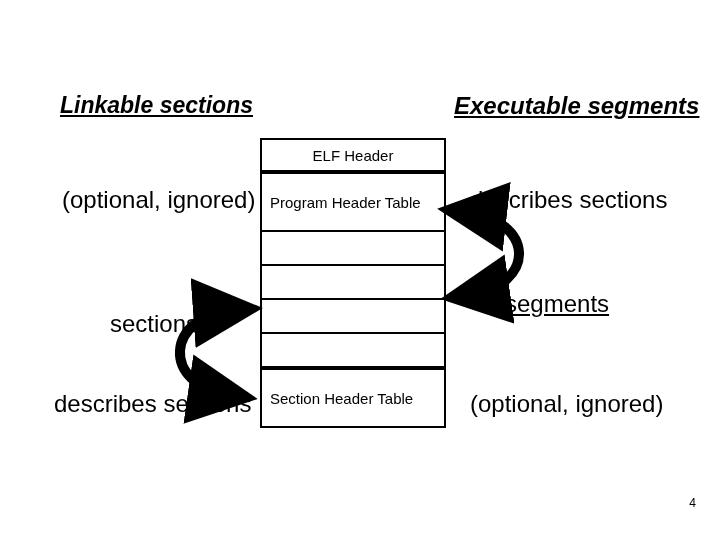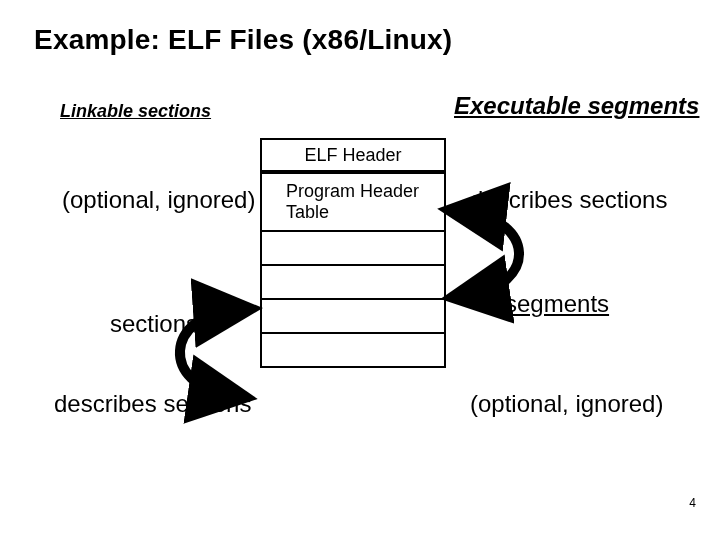--- a/index.html
+++ b/index.html
@@ -1,23 +1,23 @@
 <!DOCTYPE html>
 <html><head>
 <meta charset="utf-8">
 <style>
   * { box-sizing: border-box; margin: 0; padding: 0; }
   html, body { width: 720px; height: 540px; background: #fff; font-family: Arial, Helvetica, sans-serif; color: #000; }
   .slide { position: relative; width: 720px; height: 540px; }
   .title { position: absolute; left: 34px; top: 24px; font-size: 28px; font-weight: bold; font-style: normal; letter-spacing: 0.2px; }
-  .col-head-left  { position: absolute; left: 60px;  top: 92px; font-size: 18px; font-style: italic; font-weight: bold; text-decoration: underline; margin-top: 9px; }
+  .col-head-left  { position: absolute; left: 60px;  top: 92px; font-size: 23px; font-style: italic; font-weight: bold; text-decoration: underline; }
   .col-head-right { position: absolute; left: 454px; top: 92px; font-size: 24px; font-style: italic; font-weight: bold; text-decoration: underline; }
-  .box { position: absolute; left: 260px; width: 186px; border: 2px solid #000; background: #fff; font-size: 18px; padding: 4px 24px; display: flex; align-items: center; }
+  .box { position: absolute; left: 260px; width: 186px; border: 2px solid #000; background: #fff; font-size: 15px; padding: 4px 8px; display: flex; align-items: center; }
   .box-elf  { top: 138px; height: 34px; justify-content: center; }
-  .box-prog { top: 172px; height: 60px; justify-content: flex-end; }
+  .box-prog { top: 172px; height: 60px; }
   .box-row  { left: 260px; width: 186px; border: 2px solid #000; border-top: 0; height: 34px; }
   .r1 { position: absolute; top: 232px; }
   .r2 { position: absolute; top: 266px; }
   .r3 { position: absolute; top: 300px; }
   .r4 { position: absolute; top: 334px; }
   .box-sect { top: 368px; height: 60px; }
   .ann { position: absolute; font-size: 24px; }
   .ann-opt-l { left: 62px;  top: 186px; }
   .ann-sec-l { left: 110px; top: 290px; margin-top: 20px; }
   .ann-desc-l{ left: 54px;  top: 390px; }
@@ -25,35 +25,37 @@
   .ann-seg-r { left: 505px; top: 290px; text-decoration: underline; }
   .ann-opt-r { left: 470px; top: 390px; }
   .footer-center { position: absolute; left: 0; right: 0; bottom: 30px; text-align: center; font-size: 10px; color: #333; }
   .footer-num { position: absolute; right: 24px; bottom: 30px; font-size: 12px; }
   svg.arrow { position: absolute; overflow: visible; }
 </style>
 </head>
 <body>
 <div class="slide">
 
-<div class="title">Example: ELF Files (x86/Linux)</div>
 
 <div class="col-head-left">Linkable sections</div>
 <div class="col-head-right">Executable segments</div>
 
 <div class="box box-elf">
       <span>ELF Header</span>
     </div>
 <div class="box box-prog">
       <span>Program Header Table</span>
     </div>
 <div class="box-row r1"></div>
 <div class="box-row r2"></div>
 <div class="box-row r3"></div>
 <div class="box-row r4"></div>
+<div class="box box-sect">
+      <span>Section Header Table</span>
+    </div>
 
 <div class="ann ann-opt-l">(optional, ignored)</div>
 <div class="ann ann-sec-l">sections</div>
 <div class="ann ann-desc-l">describes sections</div>
 <div class="ann ann-desc-r">describes sections</div>
 <div class="ann ann-seg-r">segments</div>
 <div class="ann ann-opt-r">(optional, ignored)</div>
 
 <svg class="arrow" style="left:150px; top:300px;" width="110" height="110" viewBox="0 0 110 110">
   <defs>

